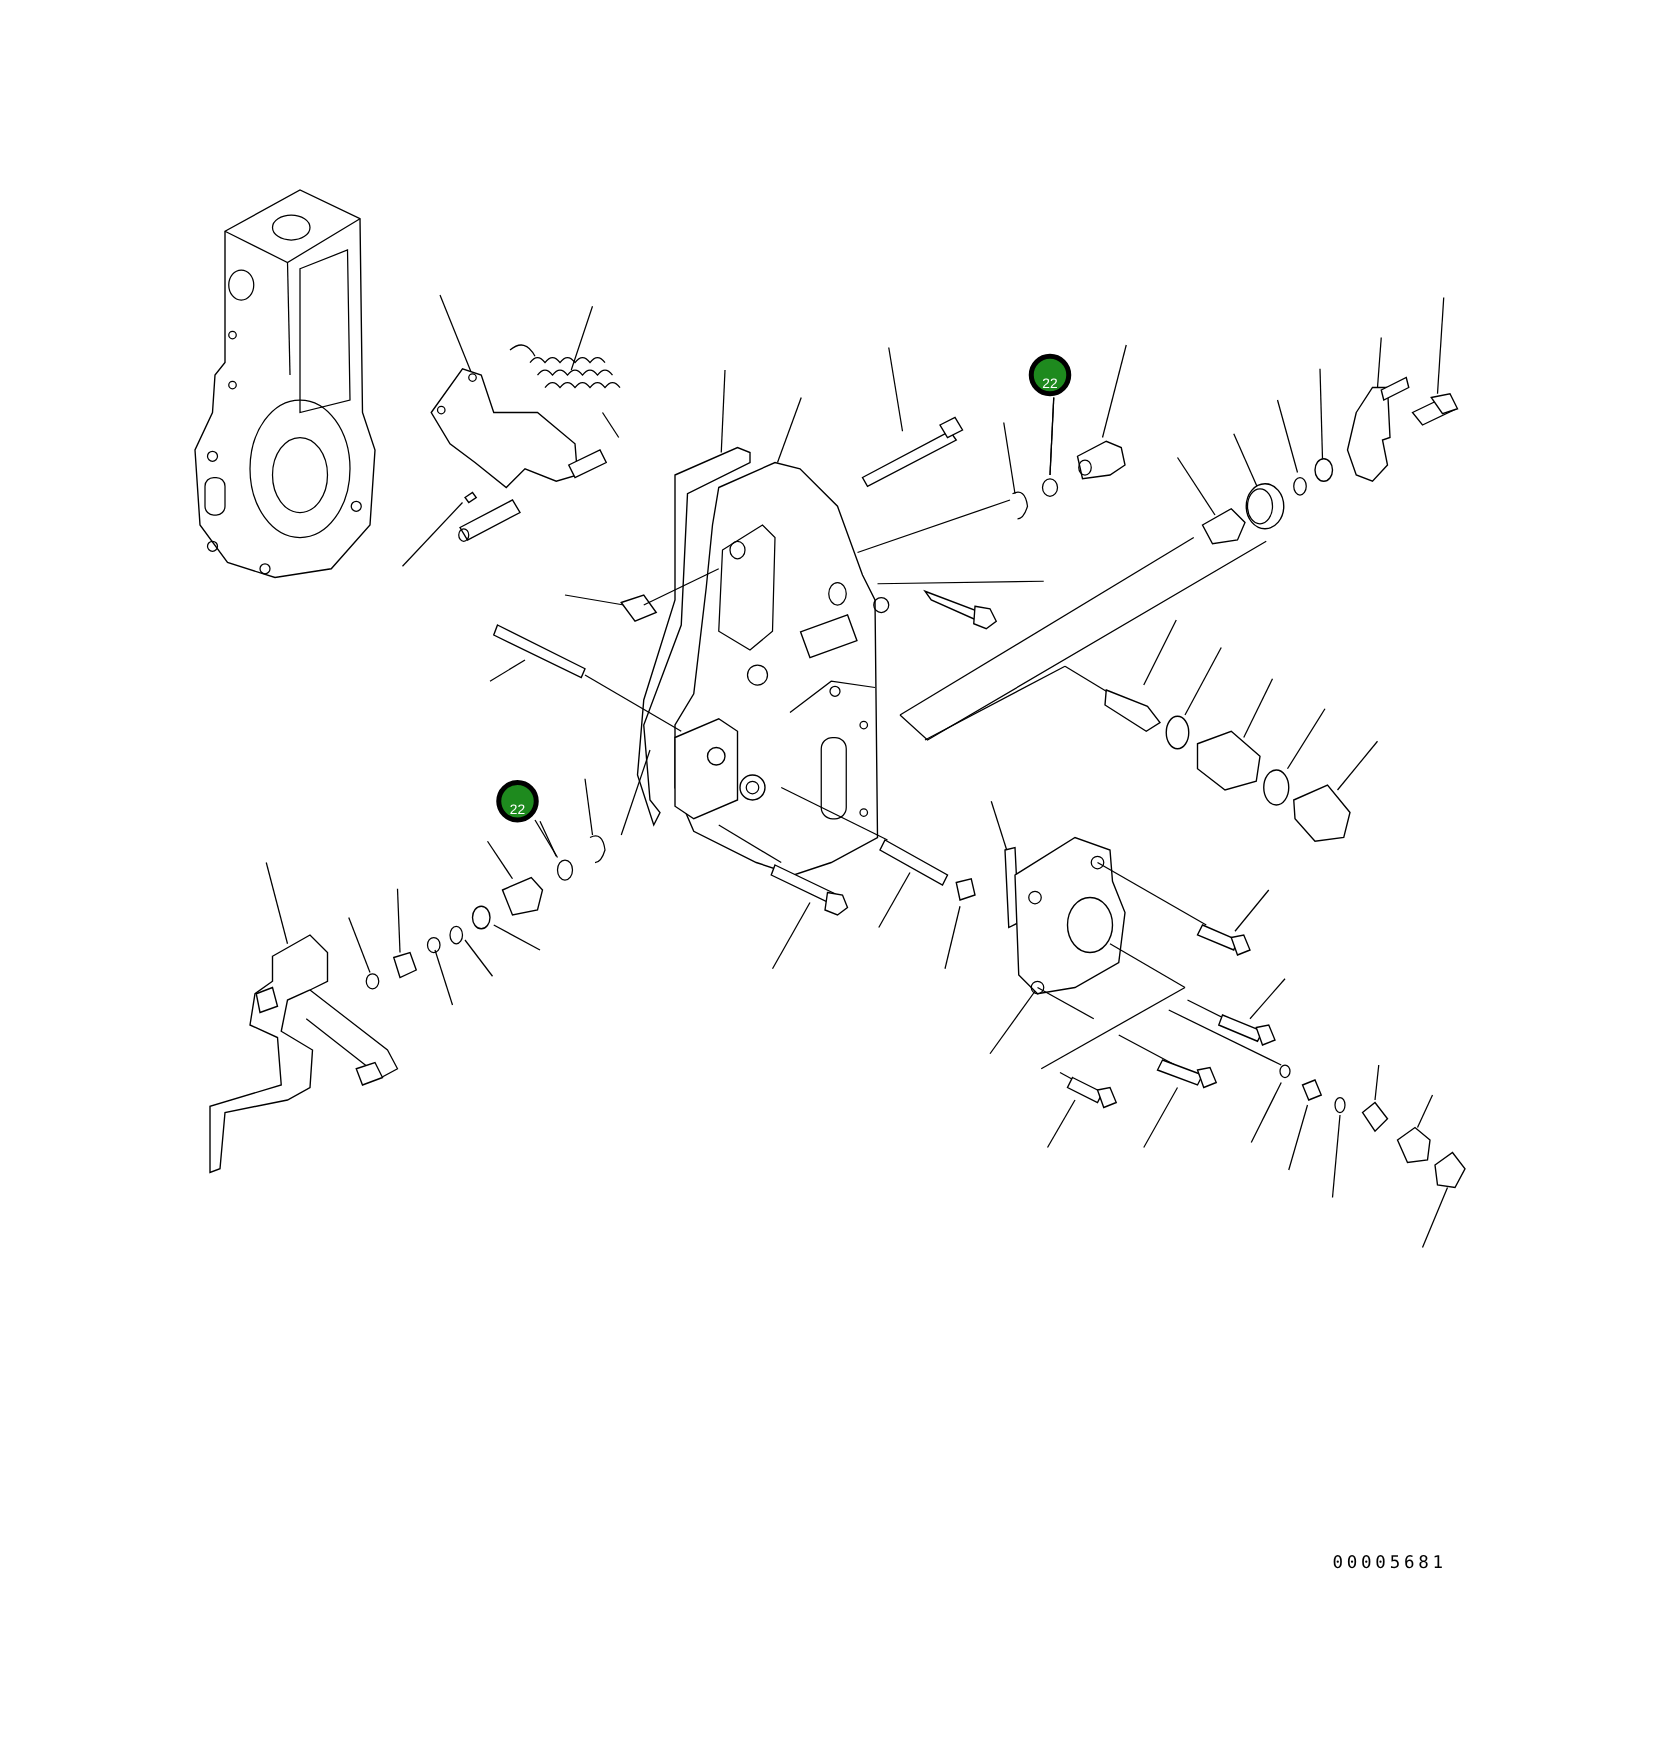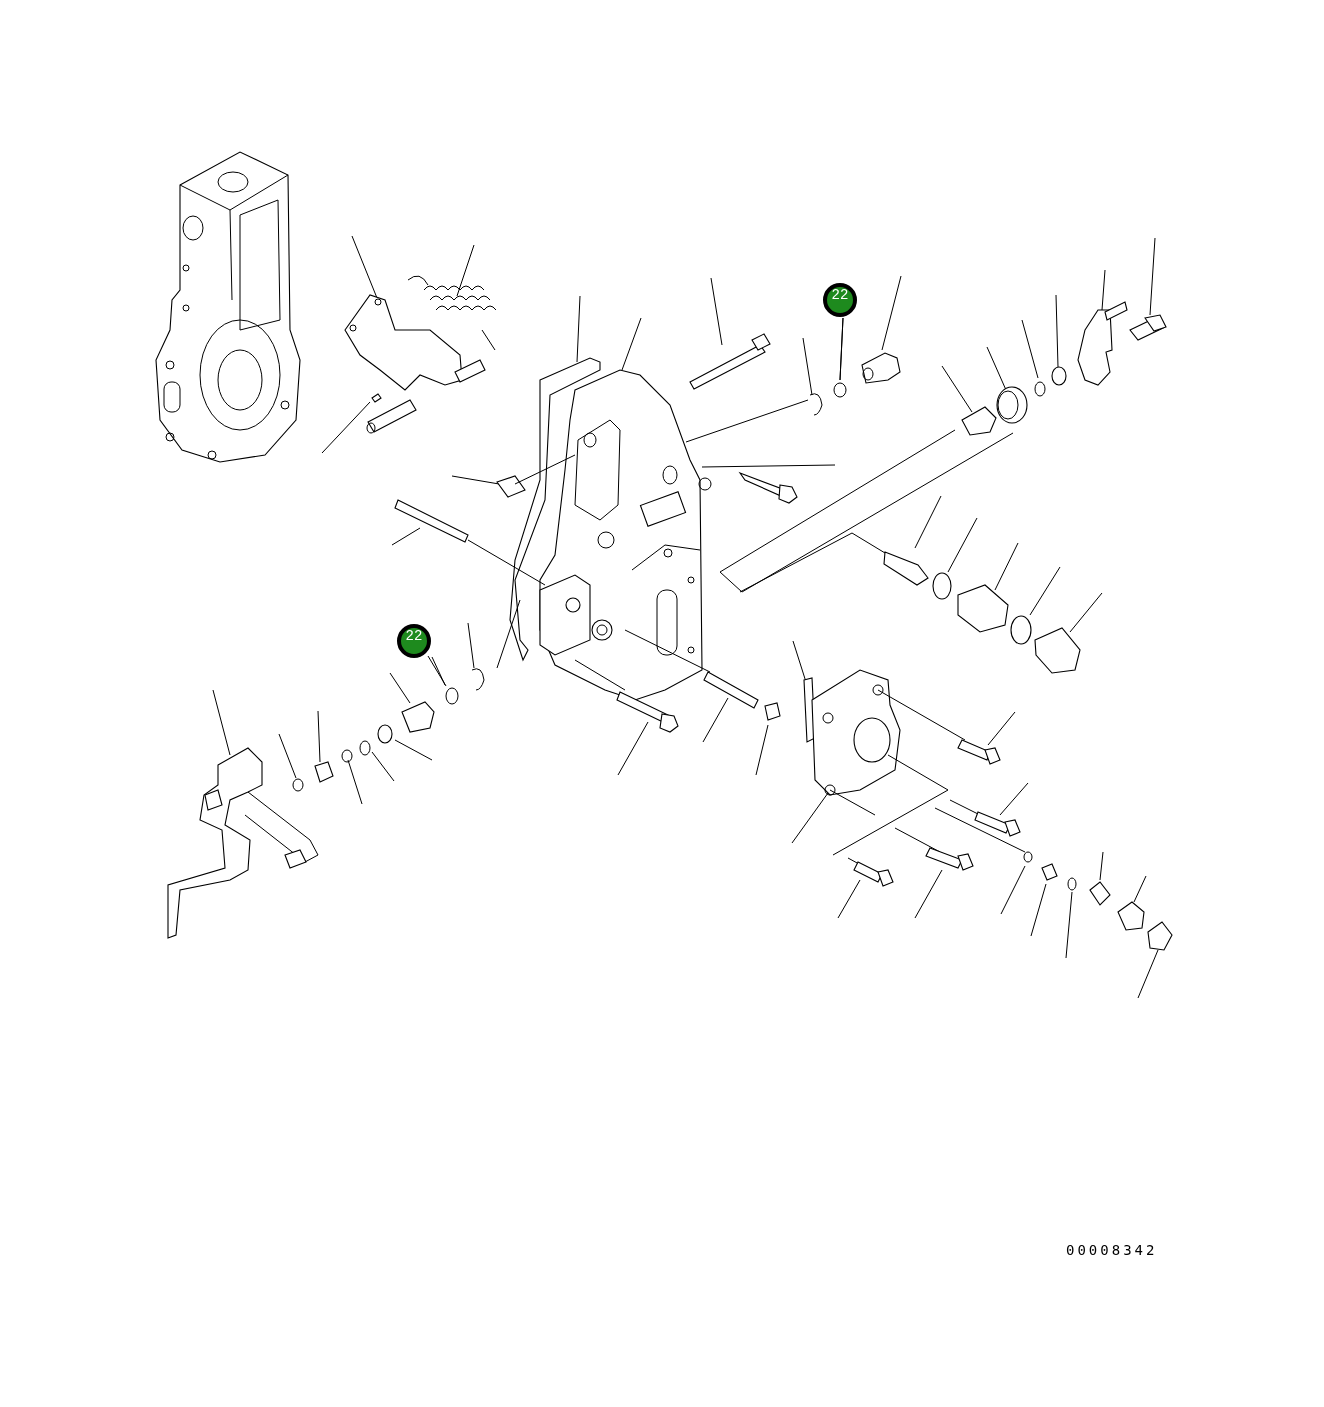--- a/index.html
+++ b/index.html
@@ -1,20 +1,20 @@
 <!DOCTYPE html>
 <html><head>
   <meta charset="utf-8">
   <style>
     html, body { margin: 0; padding: 0; background: #ffffff; }
     body { width: 1324px; height: 1407px; position: relative; overflow: hidden; font-family: "DejaVu Sans", sans-serif; }
     #canvas { position: absolute; left: 0; top: 0; width: 1324px; height: 1407px; }
     svg .ln { stroke: #000; stroke-width: 1; fill: none; }
     svg .pt { stroke: #000; stroke-width: 1.1; fill: #fff; }
-    .callout { position: absolute; width: 34px; height: 34px; border-radius: 50%; background: #1e8a1e; border: 4px solid #000; box-sizing: border-box; display: flex; align-items: flex-start; justify-content: center; color: #fff; font-family: Liberation Mono, monospace; font-size: 14px; cursor: pointer; }
+    .callout { position: absolute; width: 34px; height: 34px; border-radius: 50%; background: #1e8a1e; border: 4px solid #000; box-sizing: border-box; display: flex; align-items: flex-end; justify-content: center; color: #fff; font-family: Liberation Sans, sans-serif; font-size: 11px; cursor: pointer; }
     .doc-id { position: absolute; left: 1066px; top: 1242px; font-family: "DejaVu Sans Mono", monospace; font-size: 14px; letter-spacing: 3px; color: #000; }
   </style>
 </head>
 <body>
 
 <div id="canvas">
   <svg width="1324" height="1407" viewBox="0 0 1324 1407">
 
     <g>
       <path class="pt" d="M180,185 L240,152 L288,175 L290,330 L300,360 L296,420 L265,455 L220,462 L182,450 L160,420 L156,360 L170,330 L172,300 L180,290 Z"></path>
@@ -213,14 +213,14 @@
     <line class="ln" x1="428" y1="656" x2="446" y2="686"></line>
   </svg>
 
   <div class="callout" style="left:823px; top:283px;">
     <span>22</span>
   </div>
   <div class="callout" style="left:397px; top:624px;">
     <span>22</span>
   </div>
 
-  <div class="doc-id">00008342</div>
+  <div class="doc-id">00005681</div>
 </div>
 
 </body></html>

